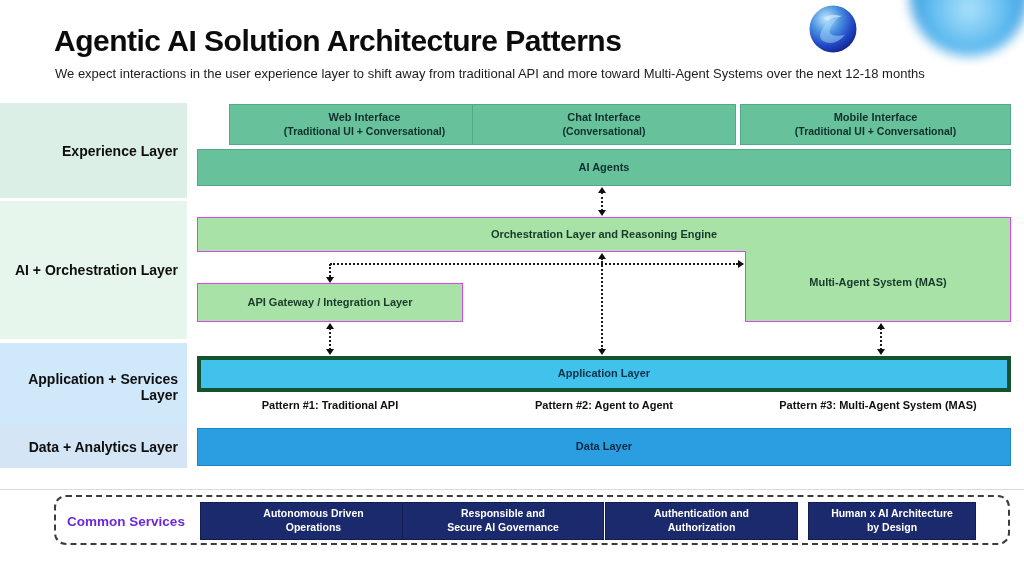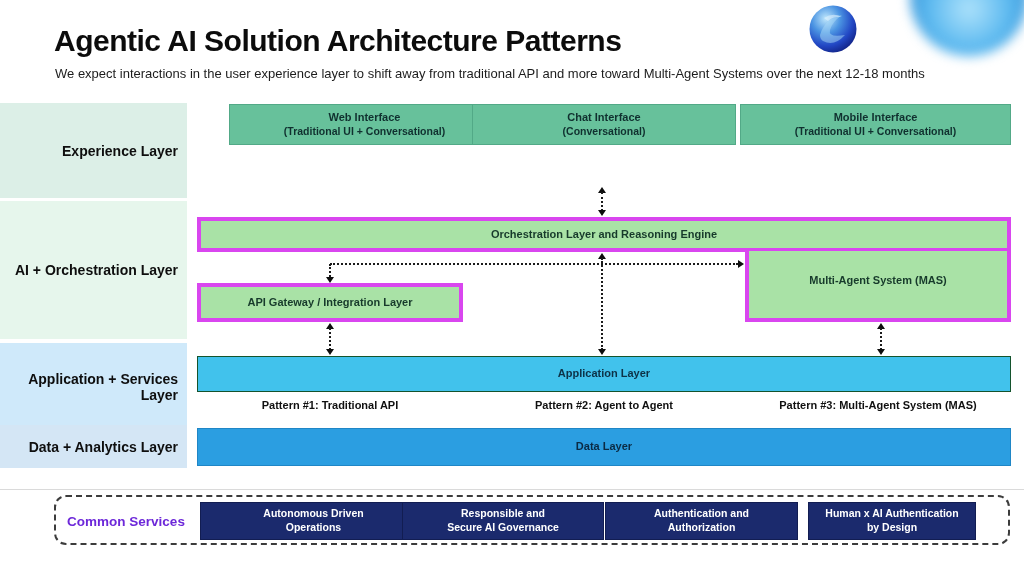--- a/index.html
+++ b/index.html
@@ -15,22 +15,22 @@
   .layer-label{left:0;width:187px;display:flex;align-items:center;justify-content:flex-end;
     padding-right:9px;font-size:14px;font-weight:800;color:#0e0e0e;text-align:right;}
   .ll-exp{top:103px;height:95px;background:#dcefe7;}
   .ll-ai{top:201px;height:138px;background:#e6f6ec;}
   .ll-app{top:343px;height:87px;background:#cfe9fa;}
   .ll-data{top:425px;height:43px;background:#d4e6f5;}
   
   .box{display:flex;flex-direction:column;align-items:center;justify-content:center;
     text-align:center;font-weight:700;line-height:1.25;}
   .teal{background:#67c19b;border:1px solid #52a987;color:#10302f;}
-  .green{background:#a9e2a6;border:4px solid #d946ef;color:#173a2b;}
-  .blue-app{background:#41c2ec;border:1px solid #14532d;color:#0d3247;}
+  .green{background:#a9e2a6;border:1px solid #d946ef;color:#173a2b;}
+  .blue-app{background:#41c2ec;border:4px solid #14532d;color:#0d3247;}
   .blue-data{background:#2b9ee1;border:1px solid #1f86c6;color:#0b2b44;}
   .box .t1{font-size:11px;}
   .box .t2{font-size:10.5px;}
   .bar-label{font-size:11px;}
   .pattern{font-size:11px;font-weight:800;color:#101010;text-align:center;}
   
   .vline{width:0;border-left:2px dotted #1b1b1b;}
   .hline{height:0;border-top:2px dotted #1b1b1b;}
   .head{width:0;height:0;}
   .head-up{border-left:4px solid transparent;border-right:4px solid transparent;border-bottom:6px solid #0d0d0d;}
@@ -93,20 +93,23 @@
   </div>
   <div class="abs box teal" style="left:472px;top:104px;width:264px;height:41px;">
     <span class="t1">Chat Interface</span>
     <span class="t2">(Conversational)</span>
   </div>
   <div class="abs box teal" style="left:740px;top:104px;width:271px;height:41px;">
     <span class="t1">Mobile Interface</span>
     <span class="t2">(Traditional UI + Conversational)</span>
   </div>
 
+  <div class="abs box teal" style="left:197px;top:149px;width:814px;height:37px;">
+    <span class="bar-label">AI Agents</span>
+  </div>
 
   <div class="abs box green" style="left:197px;top:217px;width:814px;height:35px;">
     <span class="bar-label">Orchestration Layer and Reasoning Engine</span>
   </div>
 
   <div class="abs box green" style="left:745px;top:251px;width:266px;height:71px;border-top:none;justify-content:center;padding-bottom:7px;">
     <span class="bar-label">Multi-Agent System (MAS)</span>
   </div>
 
   <div class="abs box green" style="left:197px;top:283px;width:266px;height:39px;">
@@ -160,17 +163,17 @@
   </div>
   <div class="abs navy" style="left:402px;width:202px;">
     <span>Responsible and</span>
     <span>Secure AI Governance</span>
   </div>
   <div class="abs navy" style="left:605px;width:193px;">
     <span>Authentication and</span>
     <span>Authorization</span>
   </div>
   <div class="abs navy" style="left:808px;width:168px;">
-    <span>Human x AI Authentication</span>
+    <span>Human x AI Architecture</span>
     <span>by Design</span>
   </div>
 
 </div>
 
 </body></html>

